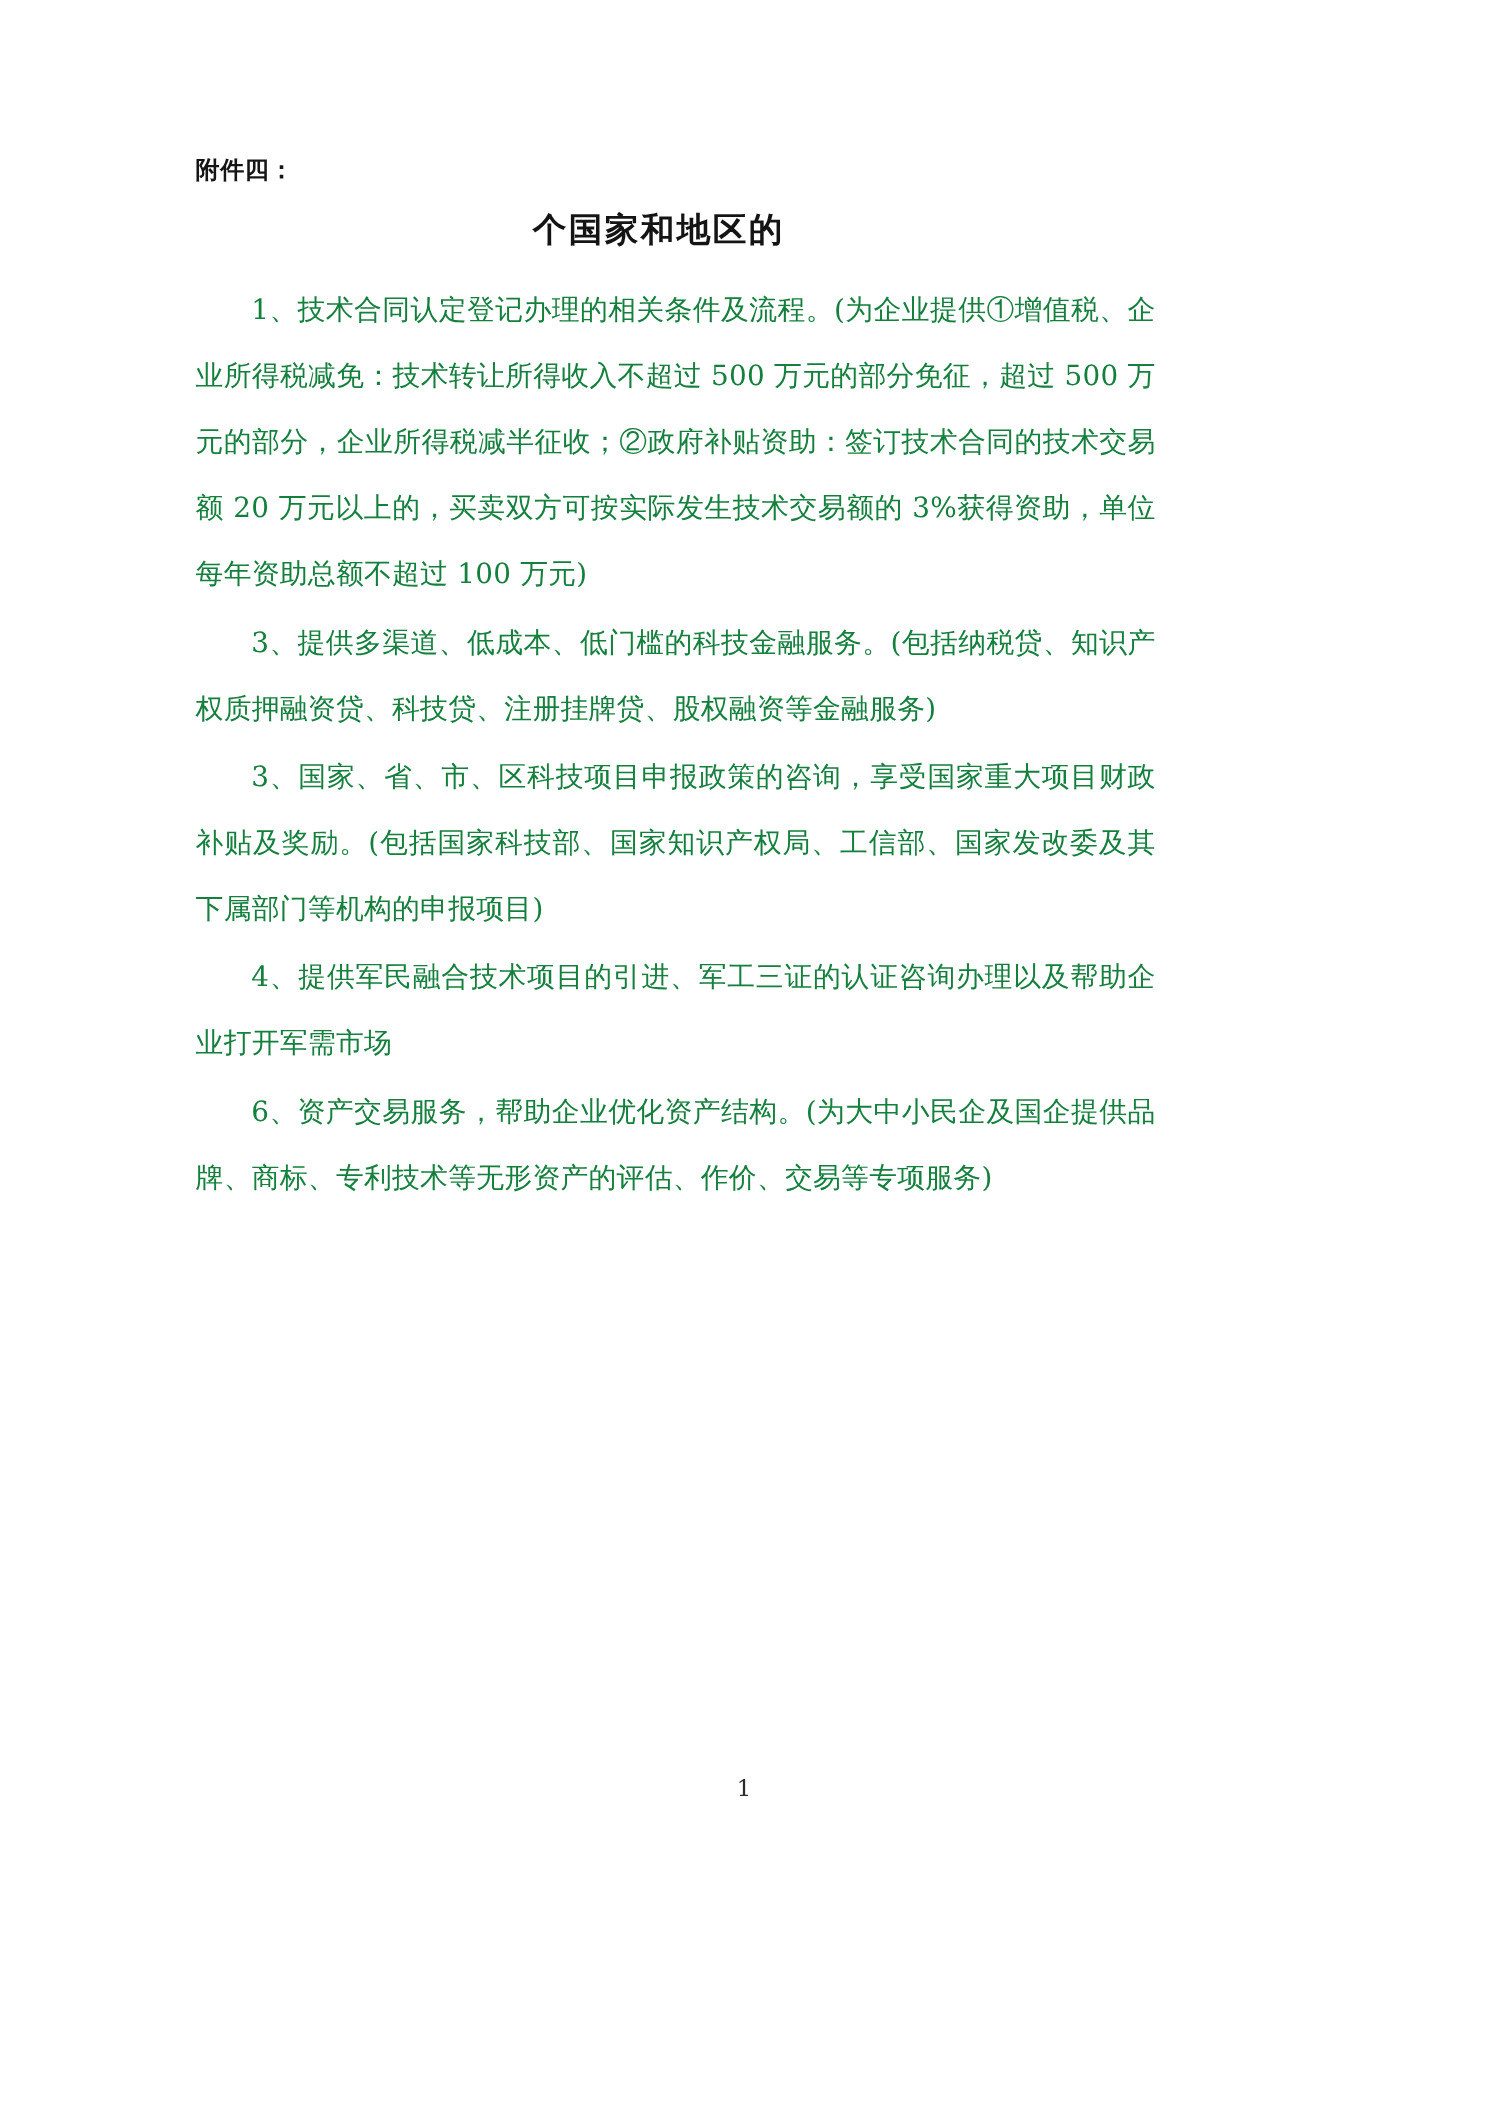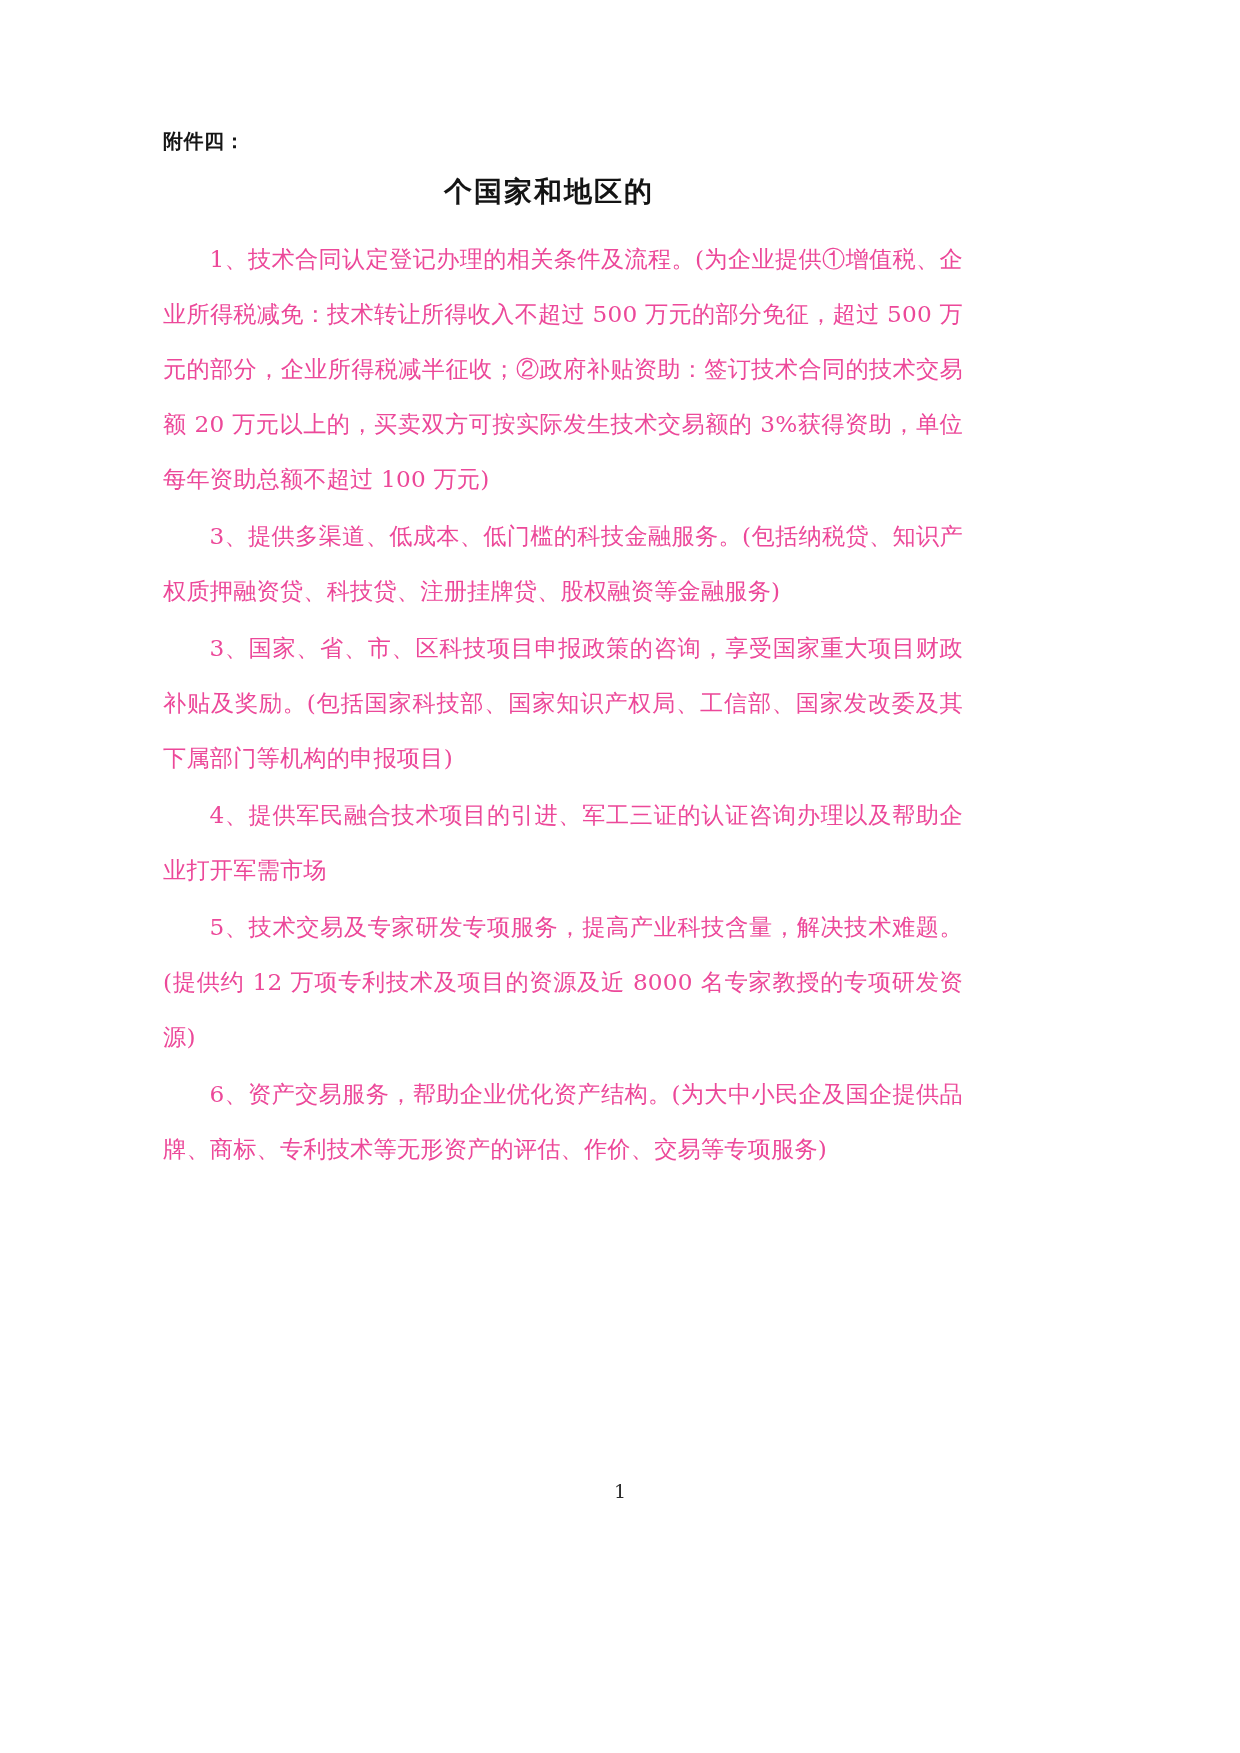--- a/index.html
+++ b/index.html
@@ -56,21 +56,21 @@
   }
 
   .para {
     font-size: 23.2px;
     line-height: 55px;
     text-align: justify;
     text-align-last: left;
     text-justify: inter-character;
     text-indent: 2em;
     margin: 0 0 2px 0;
-    color: #ec4899;
+    color: #15803d;
     letter-spacing: 0.2px;
     word-break: break-all;
   }
 
   .page-number {
     position: absolute;
     left: 0;
     top: 1480px;
     width: 1240px;
     text-align: center;
@@ -88,21 +88,20 @@
 
     <div class="attachment-label">附件四：</div>
 
     <div class="doc-title">个国家和地区的</div>
 
     <div class="body-text">
       <p class="para">1、技术合同认定登记办理的相关条件及流程。(为企业提供①增值税、企业所得税减免：技术转让所得收入不超过 500 万元的部分免征，超过 500 万元的部分，企业所得税减半征收；②政府补贴资助：签订技术合同的技术交易额 20 万元以上的，买卖双方可按实际发生技术交易额的 3%获得资助，单位每年资助总额不超过 100 万元)</p>
       <p class="para">3、提供多渠道、低成本、低门槛的科技金融服务。(包括纳税贷、知识产权质押融资贷、科技贷、注册挂牌贷、股权融资等金融服务)</p>
       <p class="para">3、国家、省、市、区科技项目申报政策的咨询，享受国家重大项目财政补贴及奖励。(包括国家科技部、国家知识产权局、工信部、国家发改委及其下属部门等机构的申报项目)</p>
       <p class="para">4、提供军民融合技术项目的引进、军工三证的认证咨询办理以及帮助企业打开军需市场</p>
-      <p class="para">5、技术交易及专家研发专项服务，提高产业科技含量，解决技术难题。(提供约 12 万项专利技术及项目的资源及近 8000 名专家教授的专项研发资源)</p>
       <p class="para">6、资产交易服务，帮助企业优化资产结构。(为大中小民企及国企提供品牌、商标、专利技术等无形资产的评估、作价、交易等专项服务)</p>
     </div>
 
   </div>
 
   <div class="page-number">1</div>
 
 </div>
 
 </body></html>

